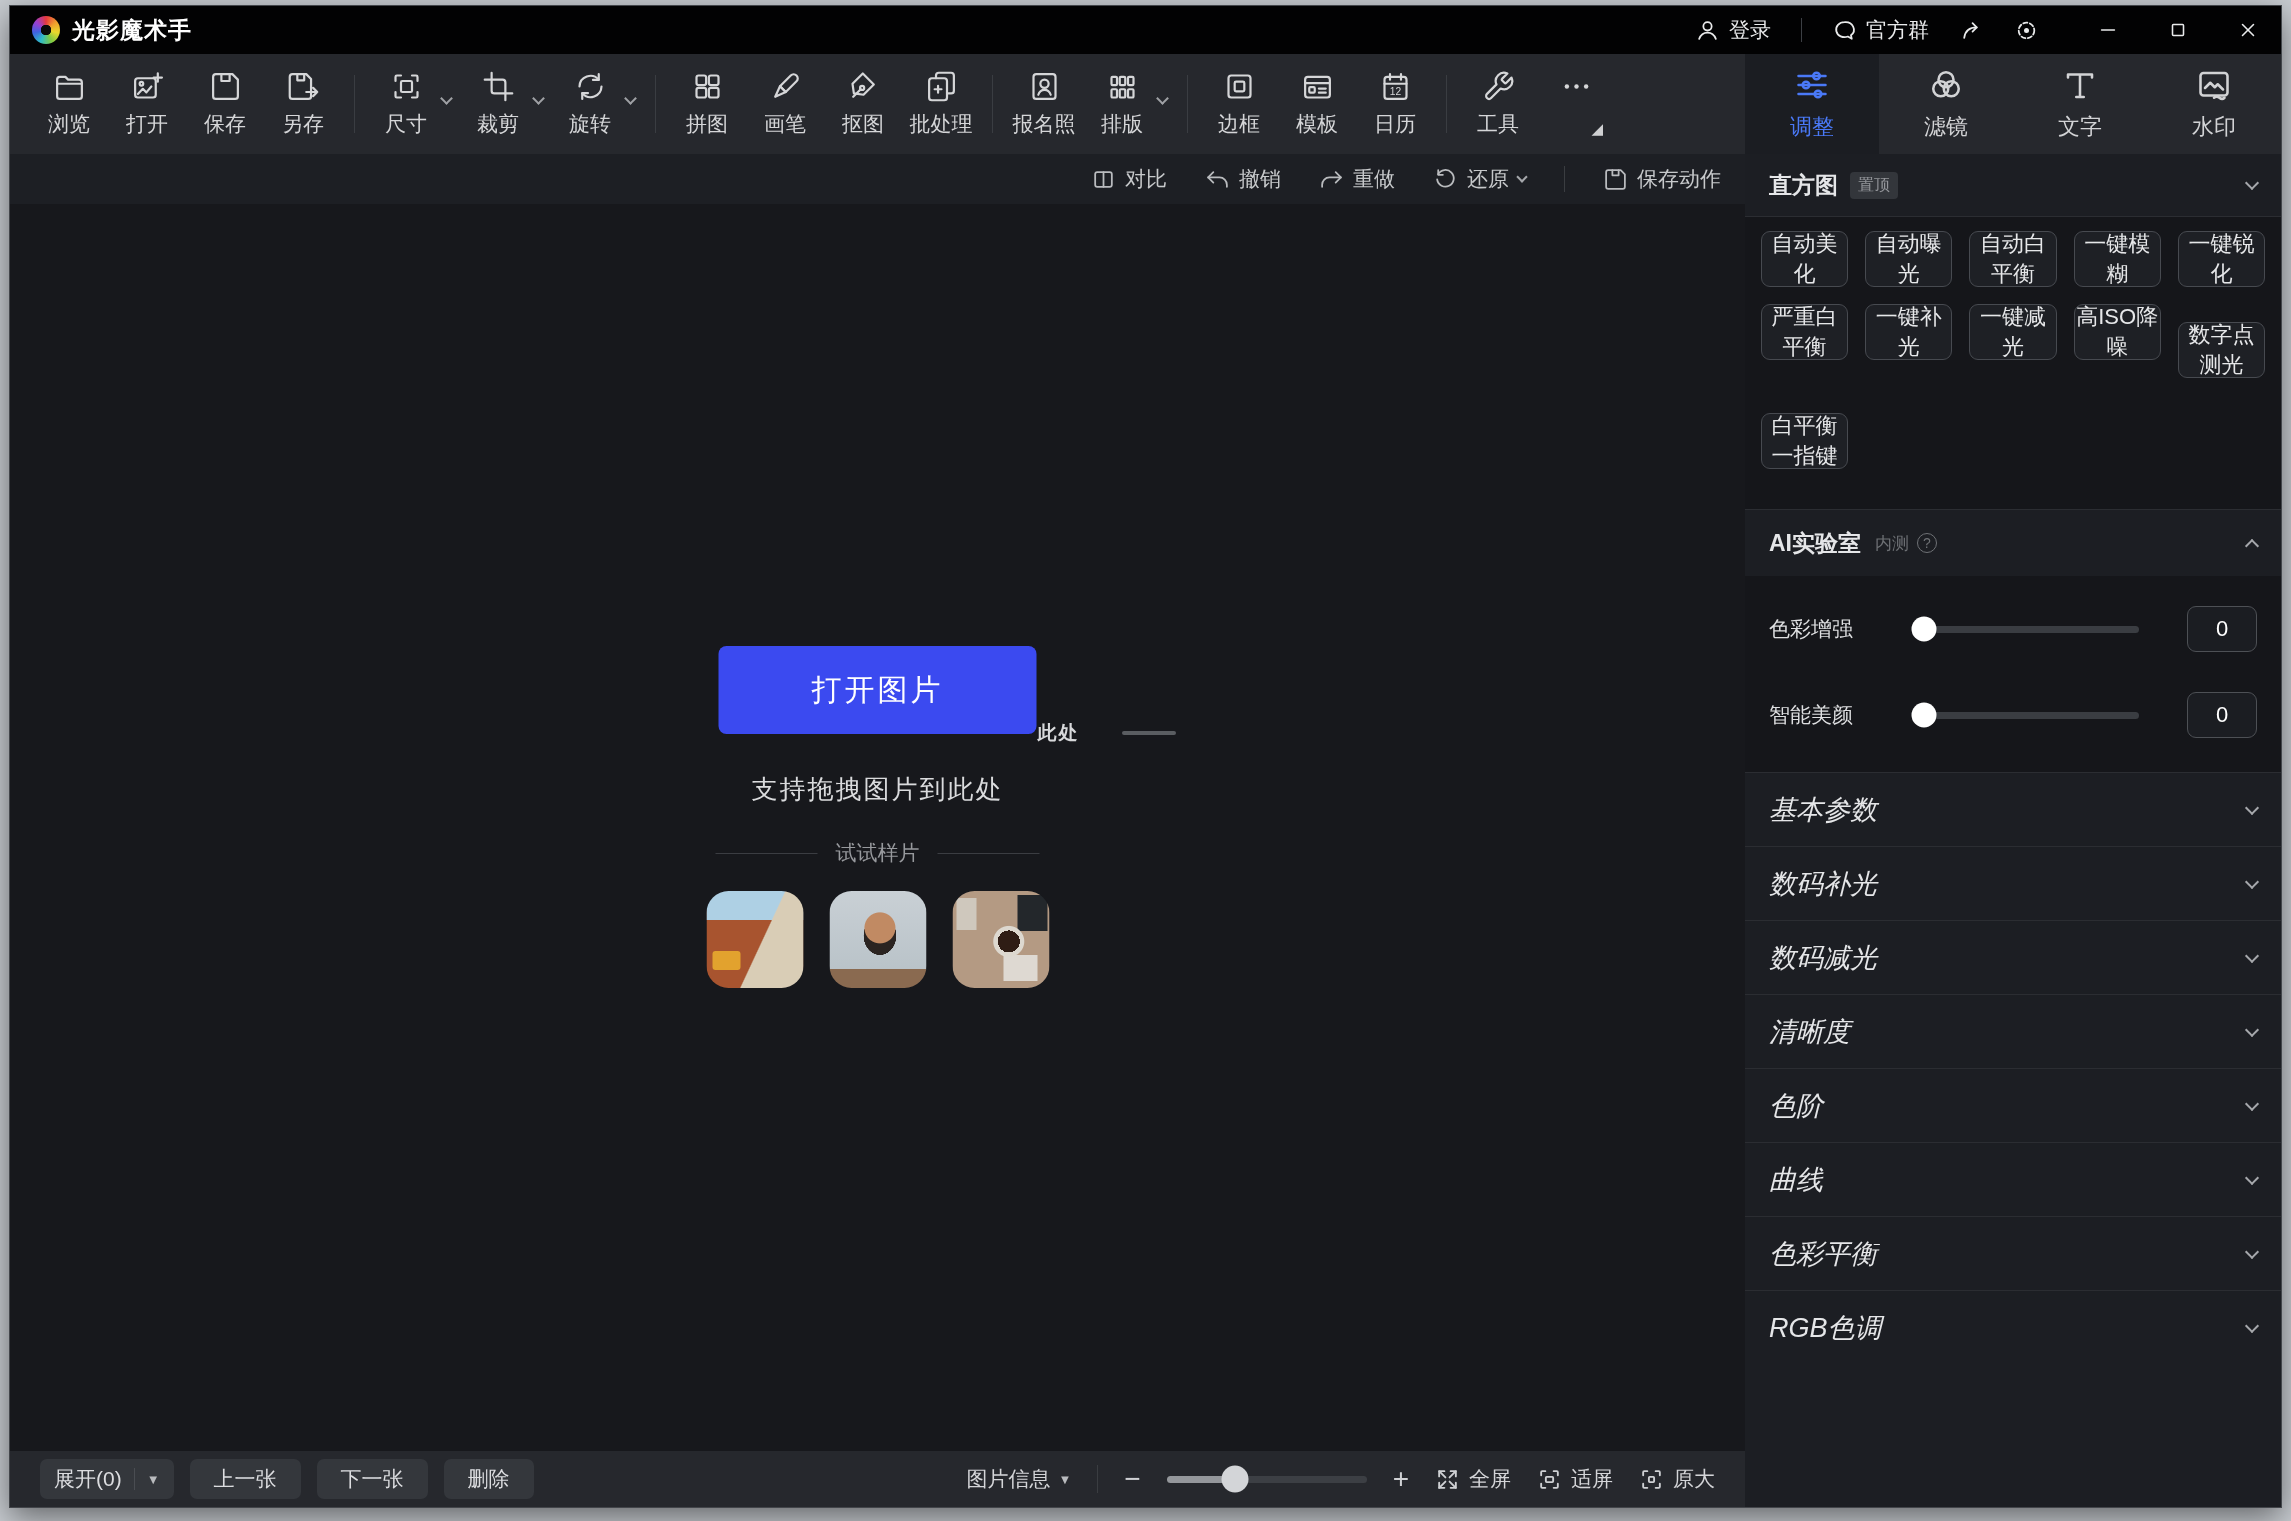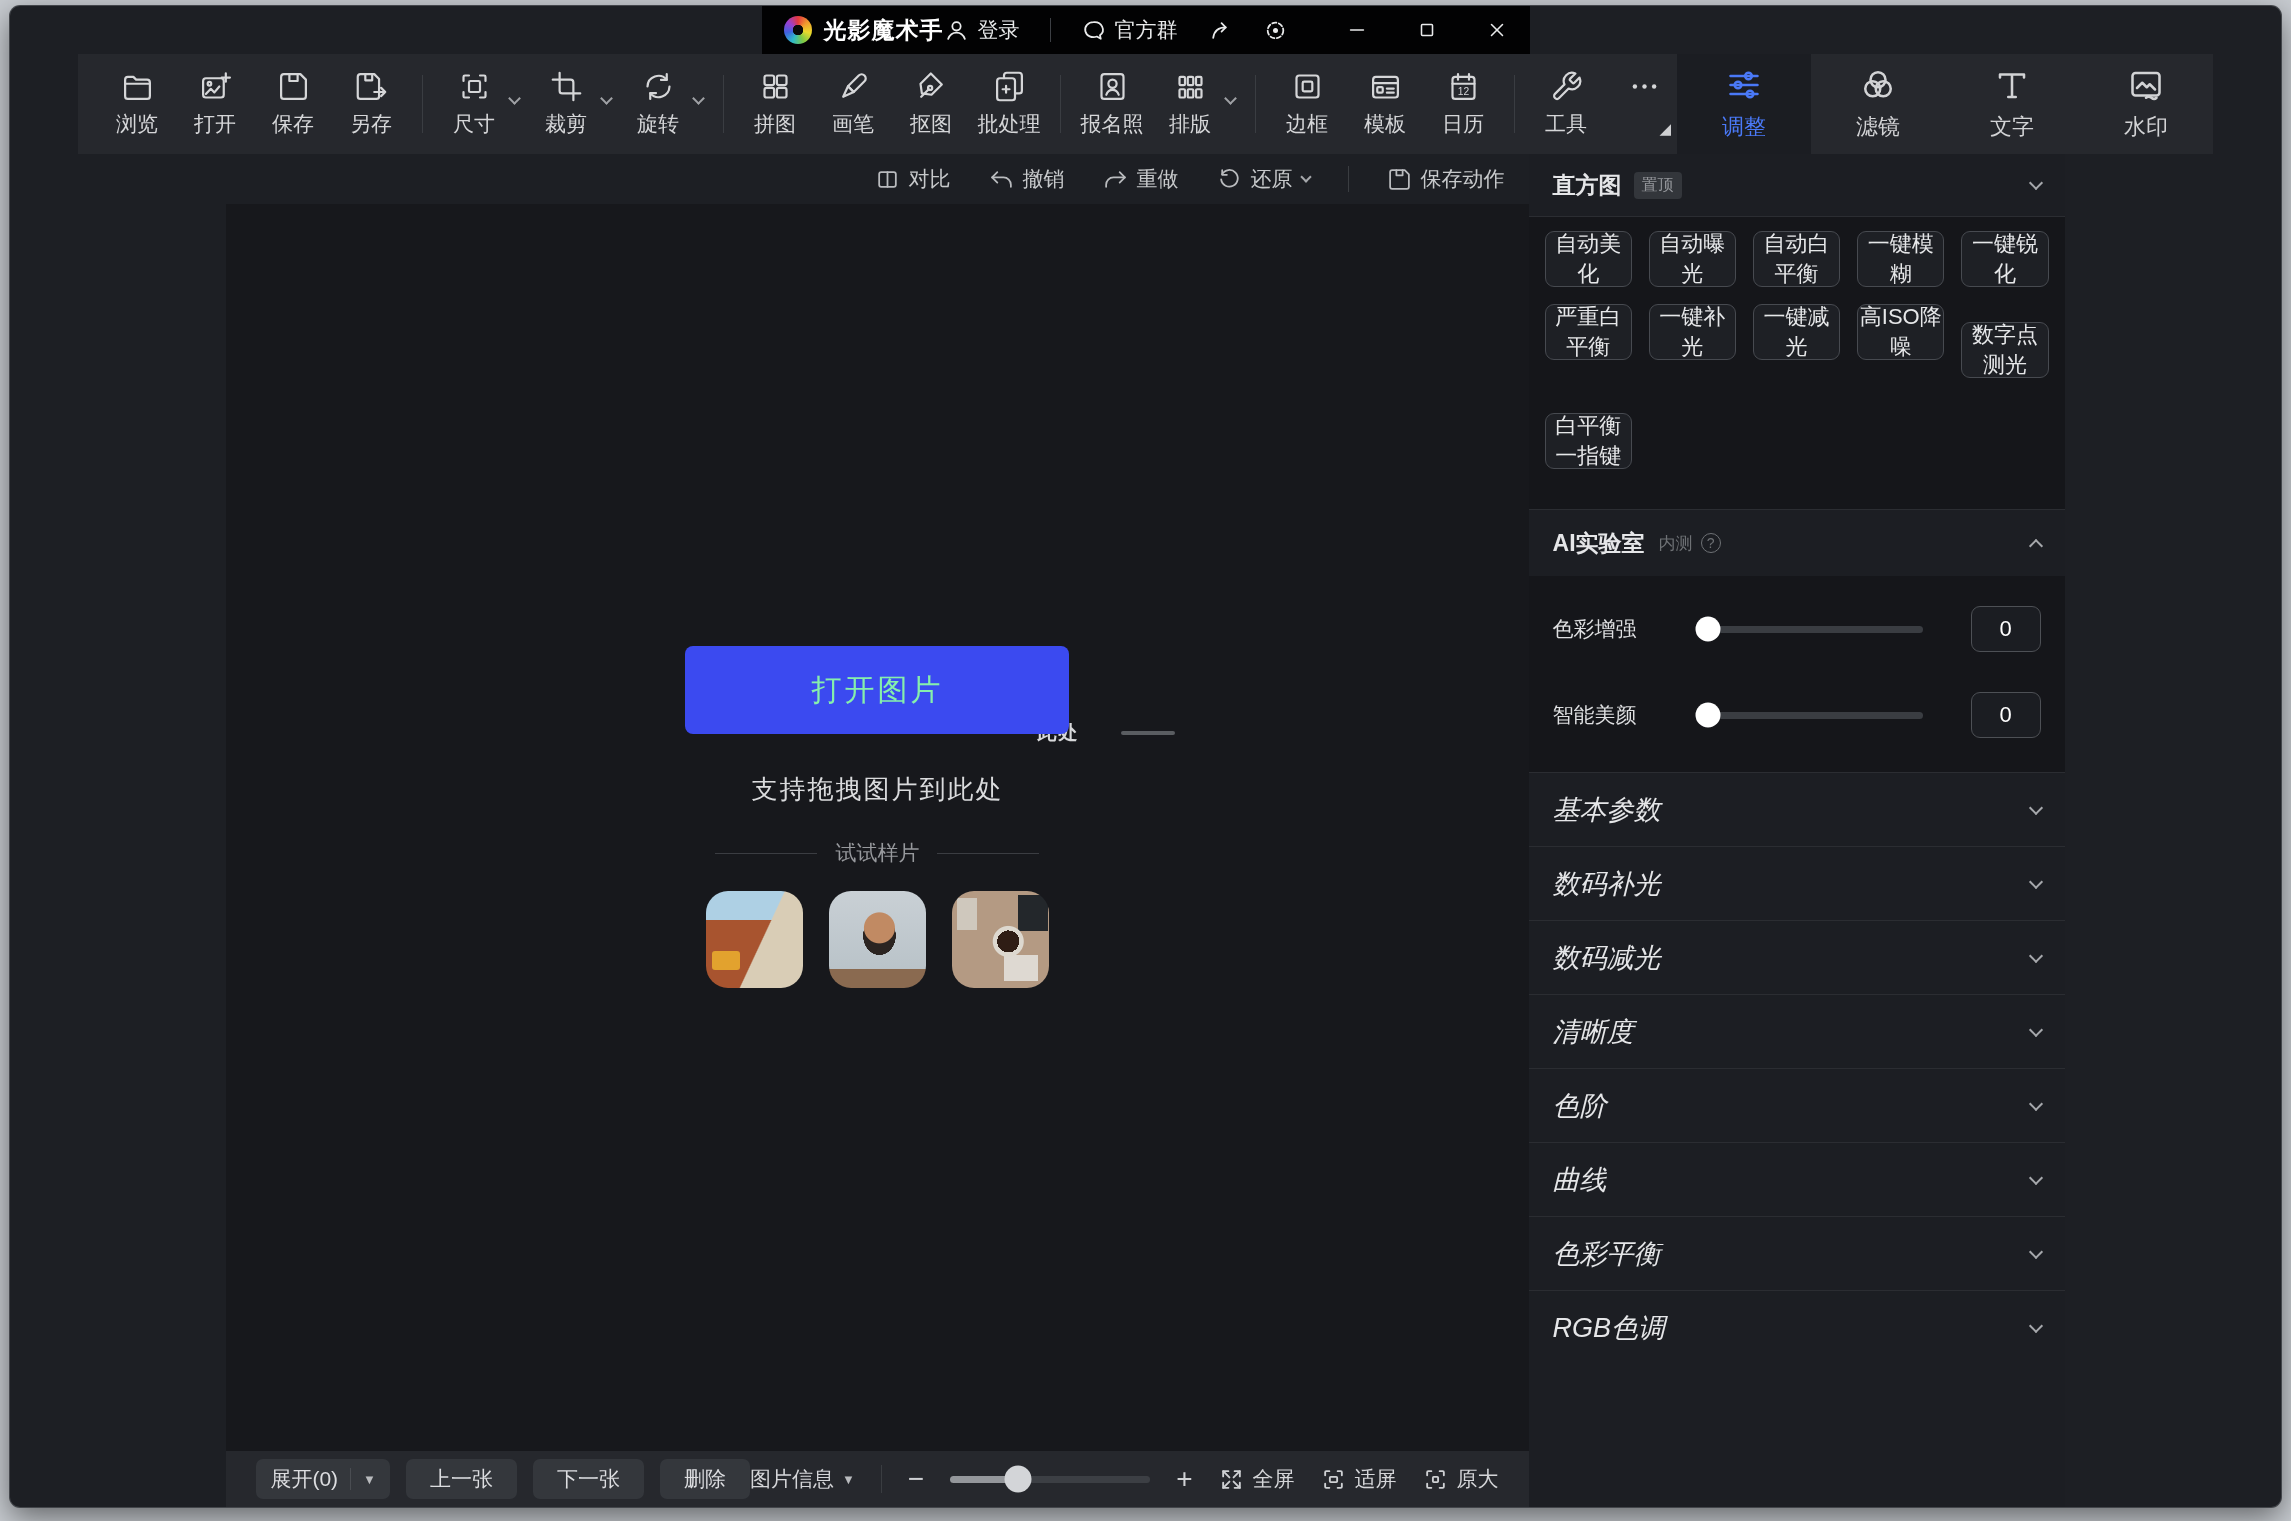--- a/index.html
+++ b/index.html
@@ -1,21 +1,21 @@
 <!DOCTYPE html>
 <html><head>
 <meta charset="utf-8">
 <style>
   * { box-sizing: border-box; margin: 0; padding: 0; }
   html,body { width:2291px; height:1521px; }
   body { background:#c7cbd0; font-family:"Liberation Sans","DejaVu Sans",sans-serif; position:relative; overflow:hidden; }
 
   .window { position:absolute; left:10px; top:6px; right:10px; bottom:14px; background:#1d1f24;
-            border-radius:10px; overflow:hidden; display:flex; flex-direction:column;
-            box-shadow:0 0 0 1px #43464b, 0 10px 30px rgba(0,0,0,.5);align-items:center; }
+            border-radius:0; overflow:hidden; display:flex; flex-direction:column;
+            box-shadow:0 0 0 1px #43464b, 0 10px 30px rgba(0,0,0,.5); }
 
   
   .titlebar { height:48px; background:#020203; display:flex; align-items:center; padding:0 22px; color:#fff; flex:0 0 auto; }
   .logo { width:28px; height:28px; border-radius:50%; margin-right:12px;
           background: radial-gradient(circle,#0a0a0a 0 5px, rgba(0,0,0,0) 5.5px),
                       conic-gradient(#e4383f,#f09c2e,#ead92c,#7ec944,#2fbbc7,#3f62e0,#9a3fd0,#e4383f); }
   .app-title { font-size:23px; font-weight:bold; letter-spacing:1px; }
   .tb-right { margin-left:auto; display:flex; align-items:center; gap:30px; font-size:21px; color:#e9eaeb; }
   .tb-item { display:flex; align-items:center; gap:9px; cursor:default; }
   .tb-item svg { width:25px; height:25px; stroke:#e9eaeb; fill:none; stroke-width:1.7; stroke-linecap:round; stroke-linejoin:round; }
@@ -54,21 +54,21 @@
   .ab-sep { width:1px; height:26px; background:#3a3d41; }
   .cv { display:inline-block; width:10px; height:10px; border-right:2.2px solid #a6a8ac; border-bottom:2.2px solid #a6a8ac; }
   .cv.down { transform:rotate(45deg); margin-top:-4px; }
   .cv.up { transform:rotate(-135deg); margin-top:6px; }
   .cv.sm { width:8px; height:8px; border-width:2px; }
 
   
   .canvas { flex:1; background:#17181c; position:relative; overflow:hidden; }
   .center-col { position:absolute; left:50%; top:442px; transform:translateX(-50%);
                 display:flex; flex-direction:column; align-items:center; }
-  .open-btn { width:384px; height:88px; background:#3b4af0; border:none; border-radius:8px; color:#86efac;
+  .open-btn { width:318px; height:88px; background:#3b4af0; border:none; border-radius:8px; color:#ffffff;
               font-size:30px; letter-spacing:3px; display:flex; align-items:center; justify-content:center; cursor:pointer;
               font-family:Liberation Sans, sans-serif; }
   .drop-hint { margin-top:38px; font-size:26px; color:#dadbdd; letter-spacing:2px; }
   .samples-row { margin-top:32px; display:flex; align-items:center; gap:18px; color:#97999d; font-size:21px; }
   .hline { width:102px; height:1px; background:#3b3d42; }
   .thumbs { margin-top:24px; display:flex; gap:26px; }
   .thumb { width:97px; height:97px; border-radius:22px; overflow:hidden; position:relative; cursor:pointer; }
   .thumb1 { background:
       linear-gradient(115deg, rgba(0,0,0,0) 55%, #d9cdb6 56%),
       linear-gradient(180deg,#aed0e4 0 30%, rgba(0,0,0,0) 30%),

